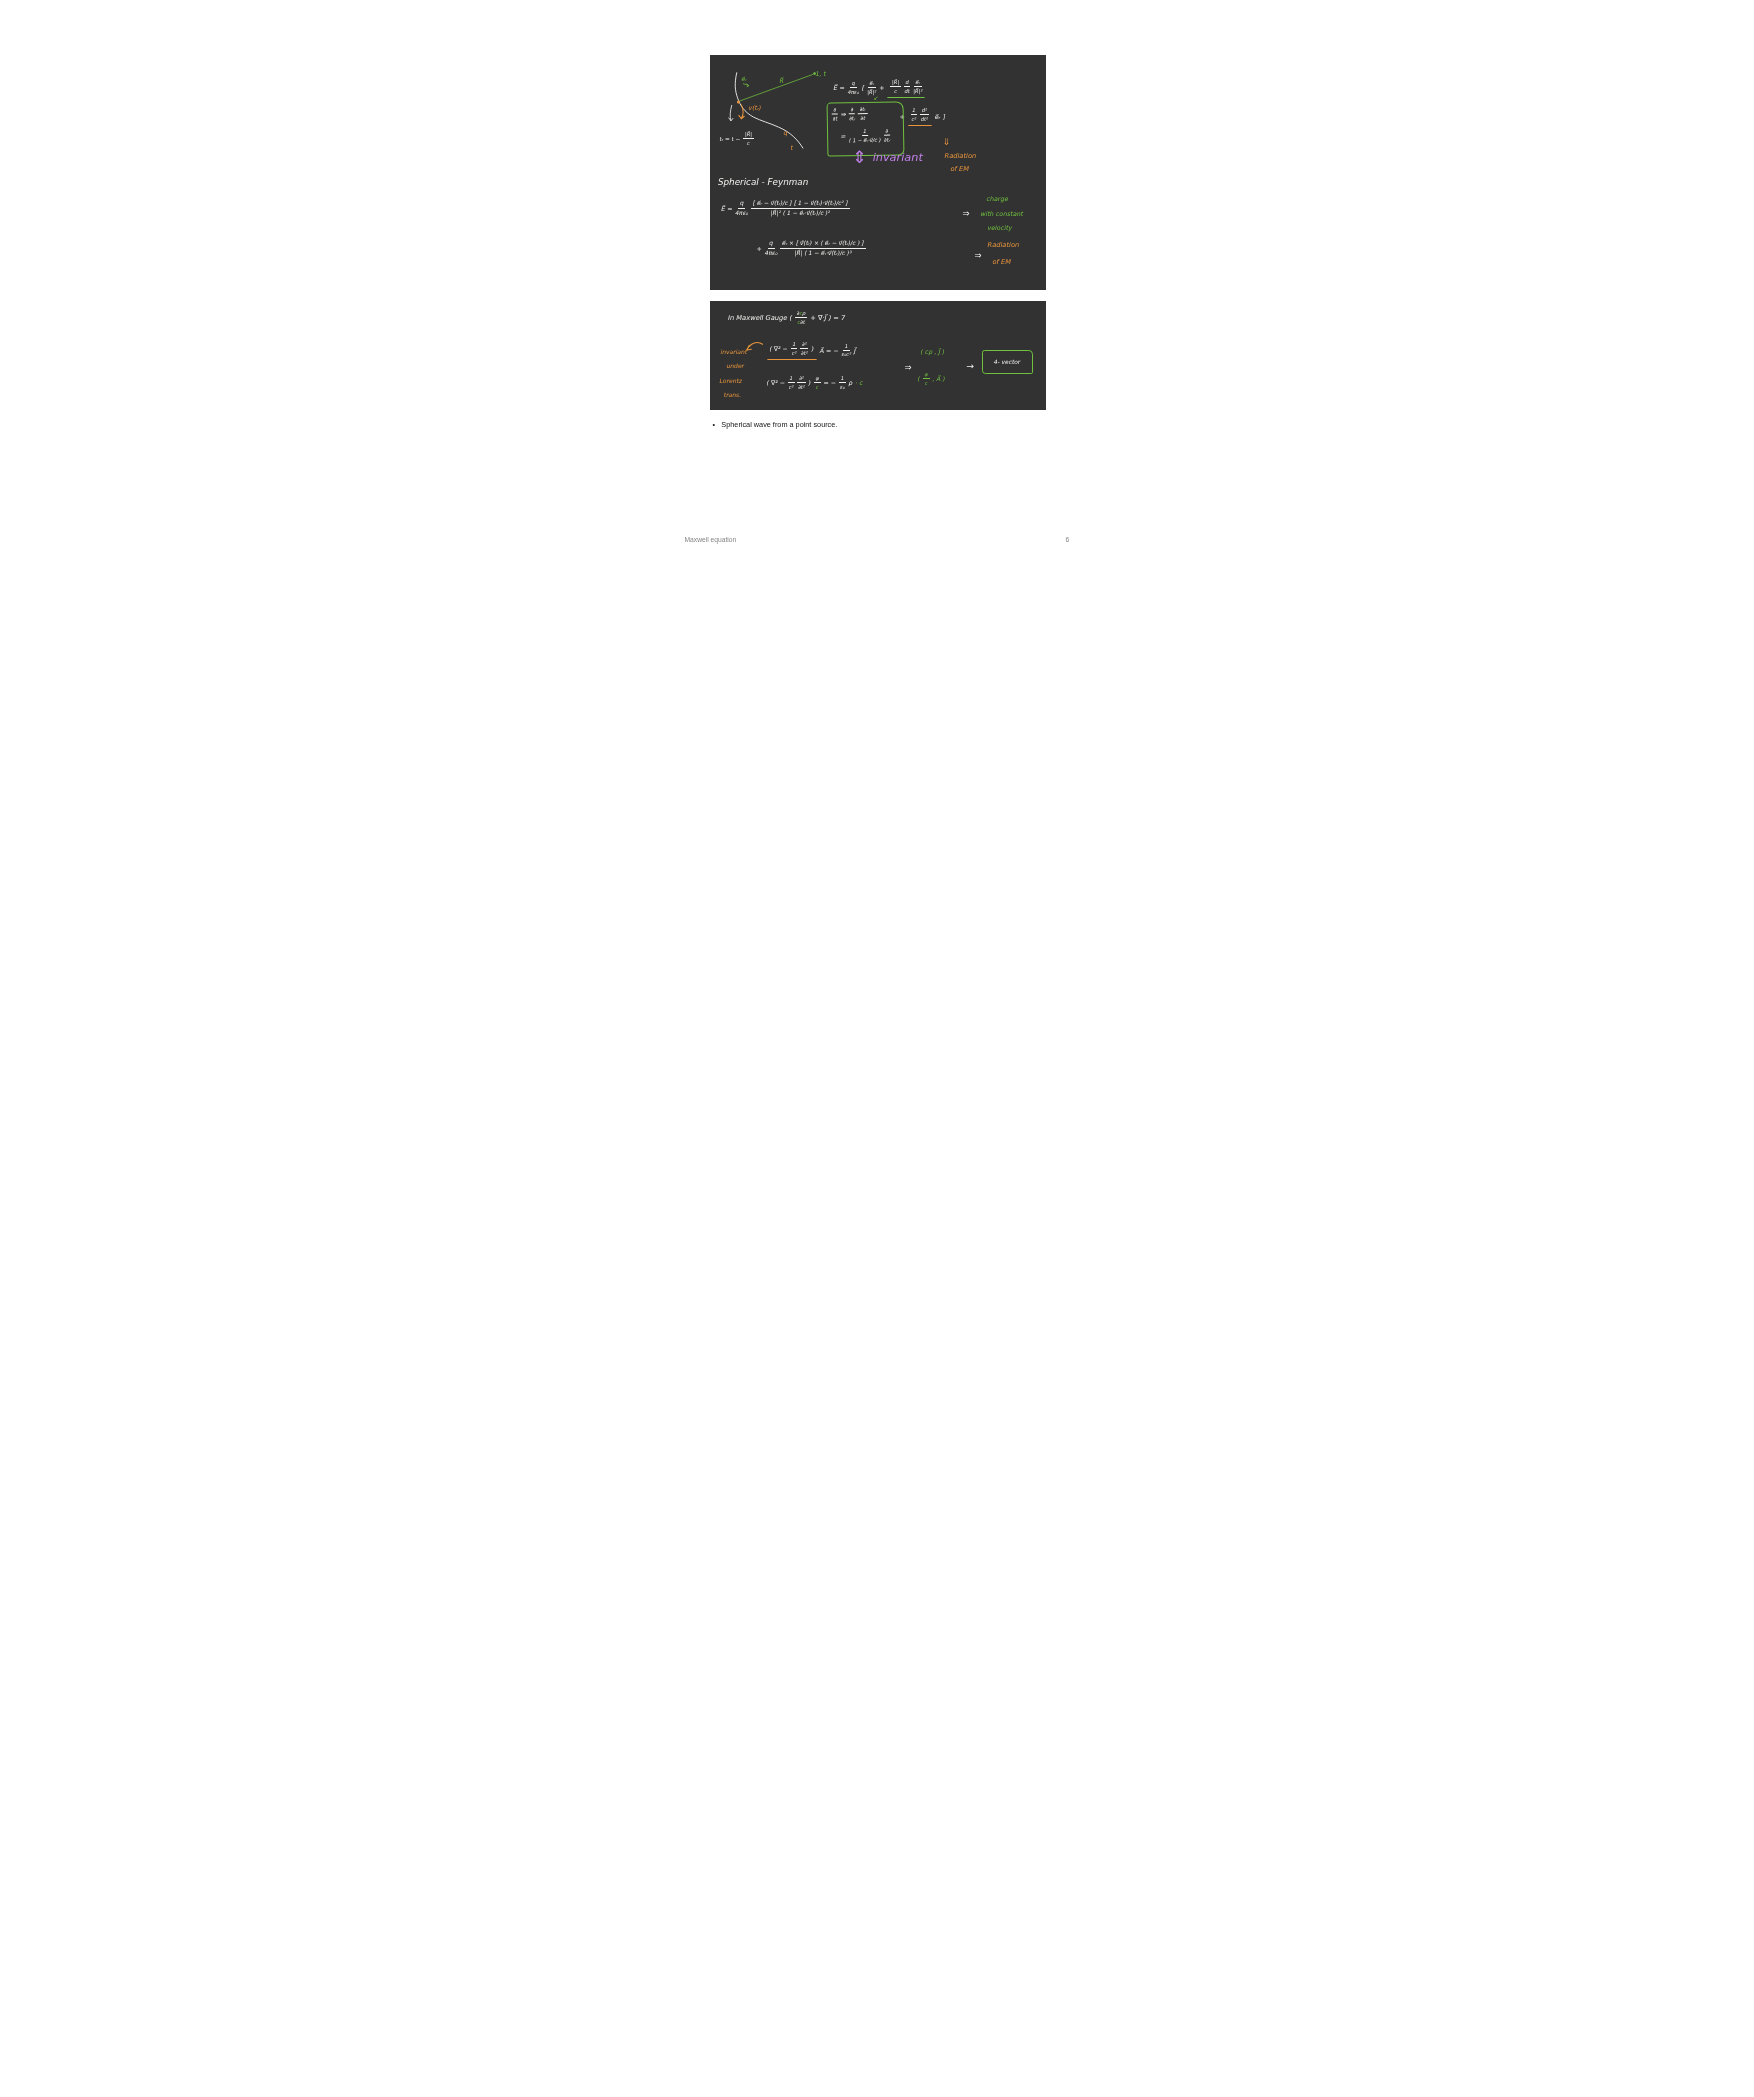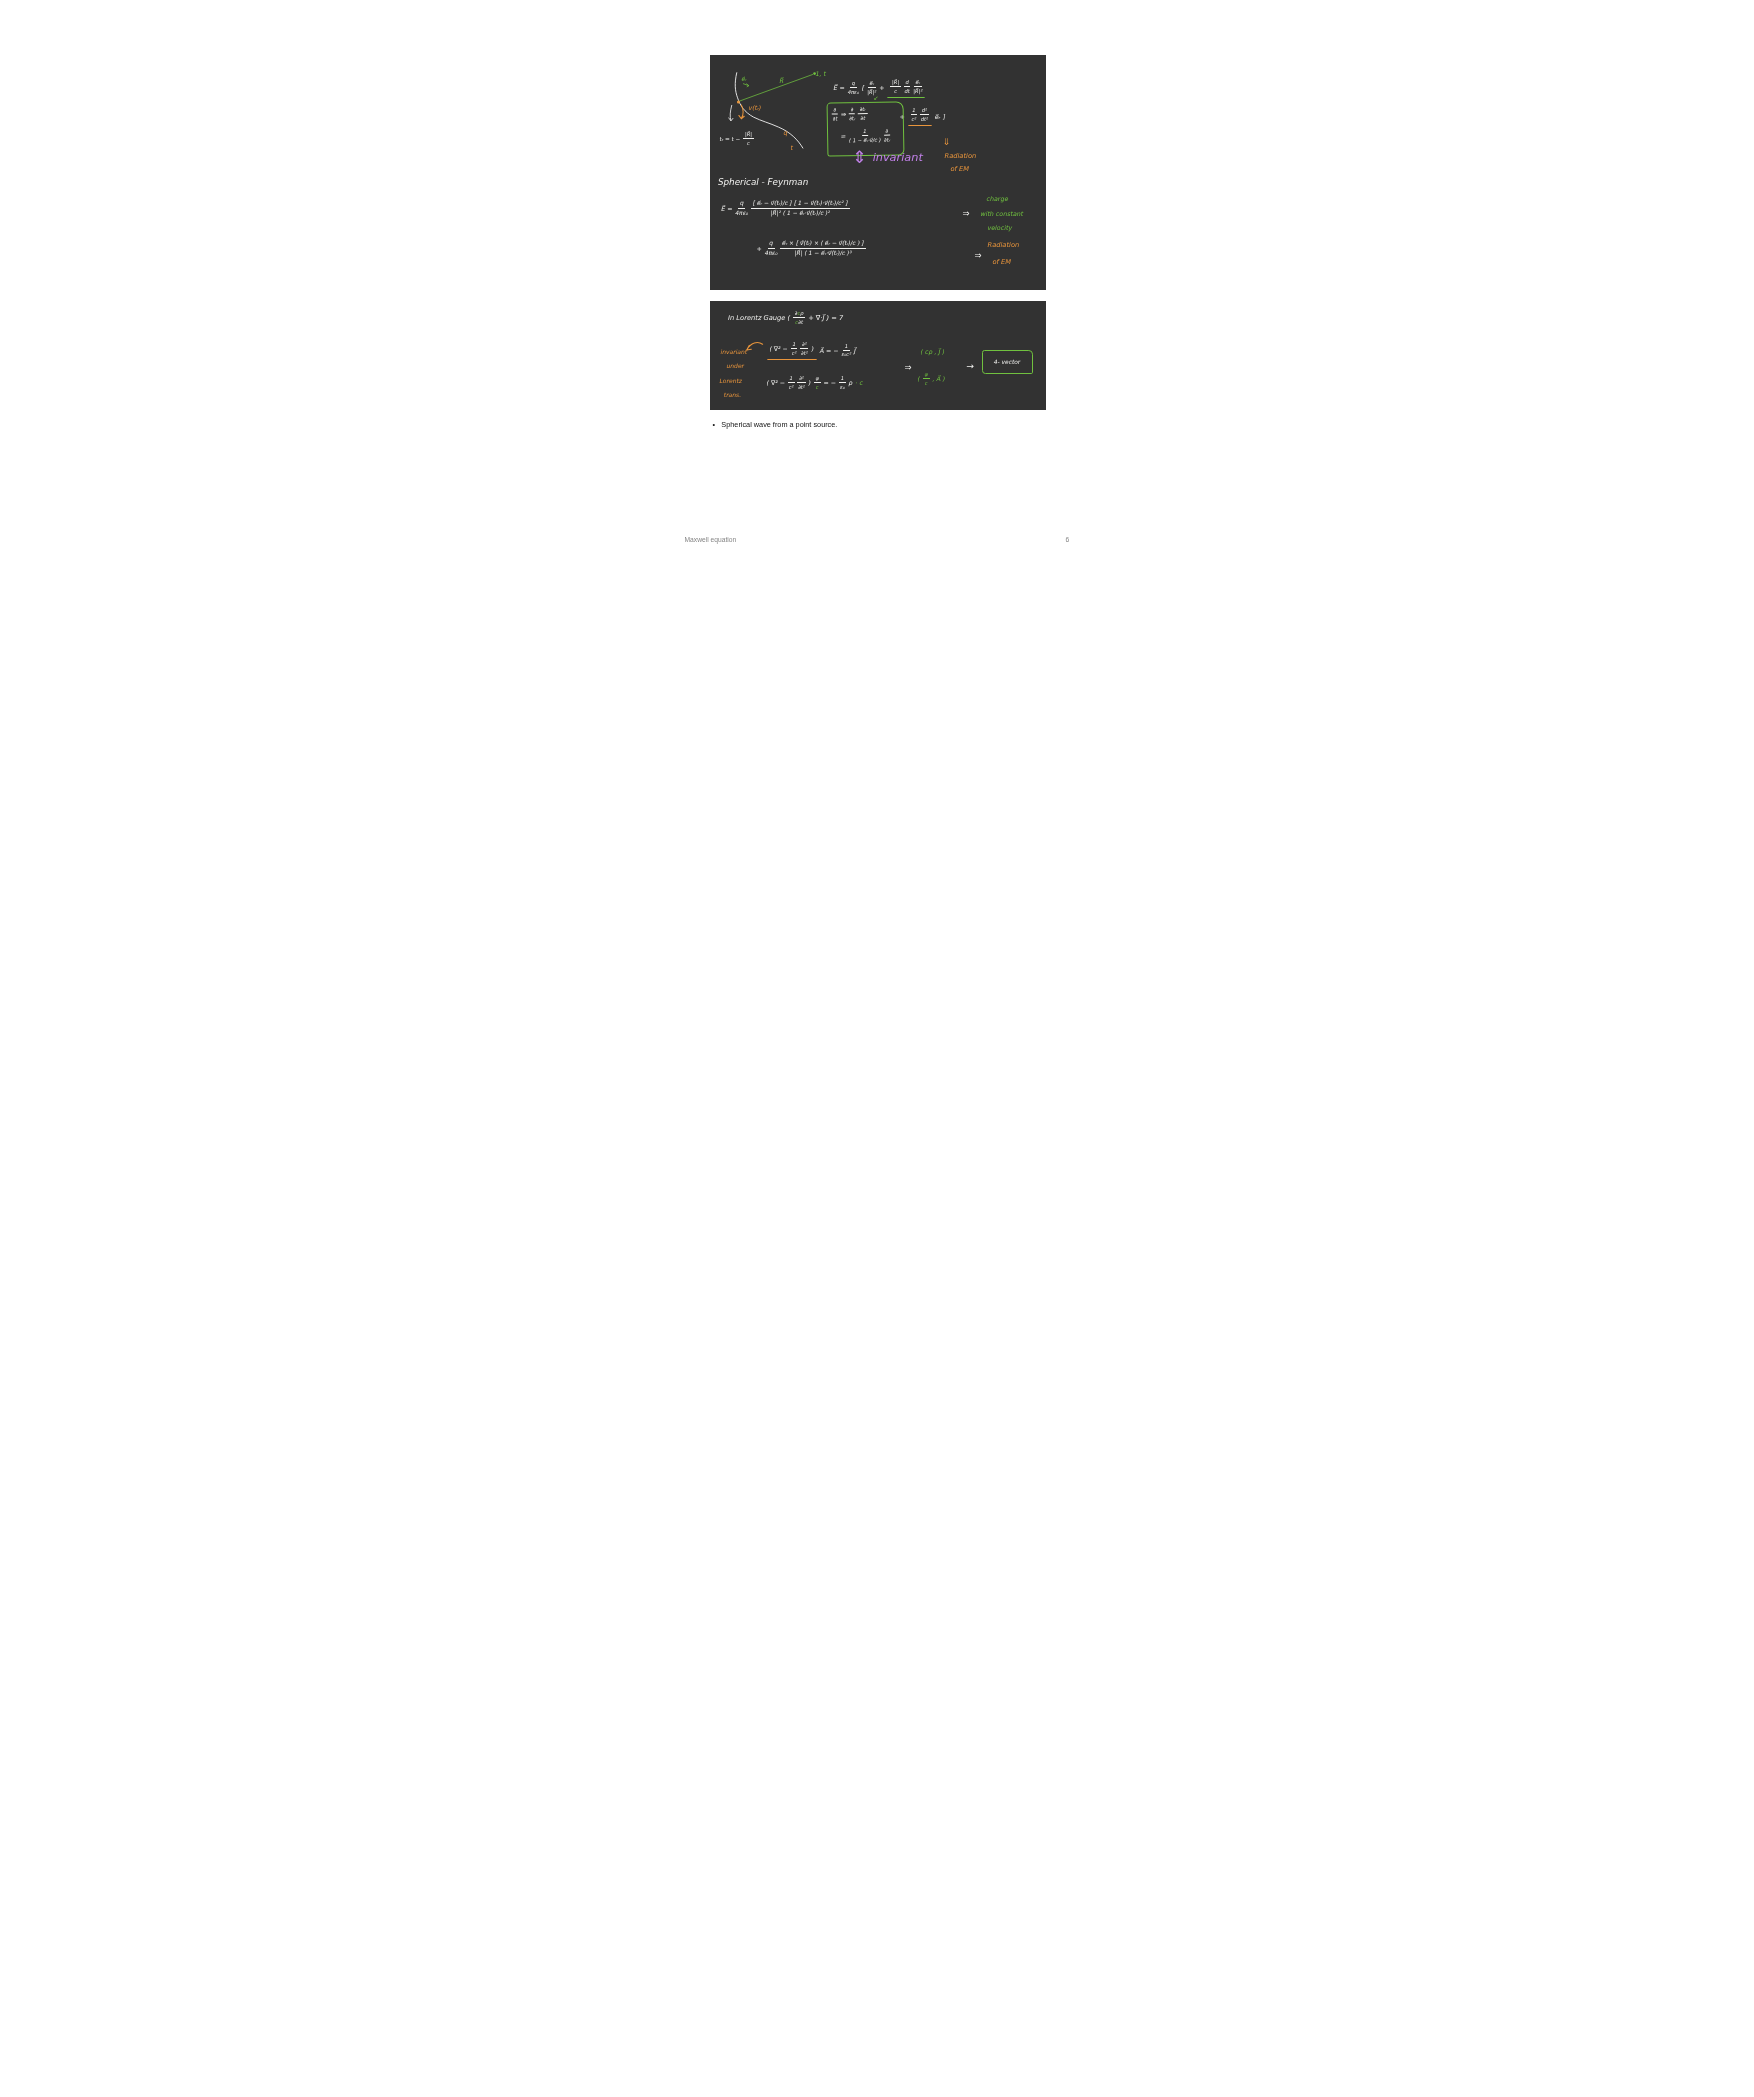--- a/index.html
+++ b/index.html
@@ -174,21 +174,21 @@
         </span>
       </div>
     <span class="lbl" style="left:265px;top:195px;font-size:8.4px;">⇒</span>
     <span class="lbl orange" style="left:278px;top:186px;font-size:6.7px;">Radiation</span>
     <span class="lbl orange" style="left:283px;top:203px;font-size:6.7px;">of EM</span>
   </div>
 
   <div class="panel" style="left:52px;top:301px;width:336px;height:109px;">
 
     <div class="eq" style="left:18.5px;top:9.2px;font-size:6.7px;">
-        <span>In  Lorentz  Gauge  (</span>
+        <span>In  Maxwell  Gauge  (</span>
         <span class="frac">
           <span class="n"><span>∂</span><span class="c-green">c</span><span>ρ</span></span>
           <span class="d"><span class="c-green">c</span><span>∂t</span></span>
         </span>
         <span>+ ∇⃗·J⃗ ) = 7</span>
       </div>
 
     <span class="lbl orange" style="left:11px;top:47px;font-size:6px;">invariant</span>
     <span class="lbl orange" style="left:17px;top:61px;font-size:6px;">under</span>
     <span class="lbl orange" style="left:10px;top:76px;font-size:6px;">Lorentz</span>

